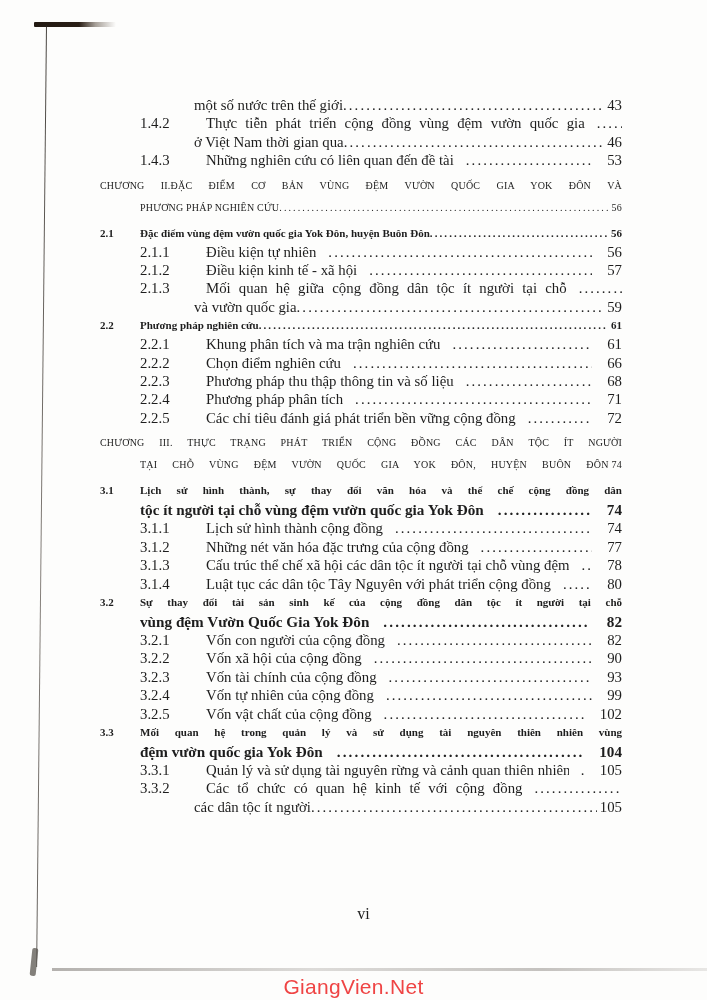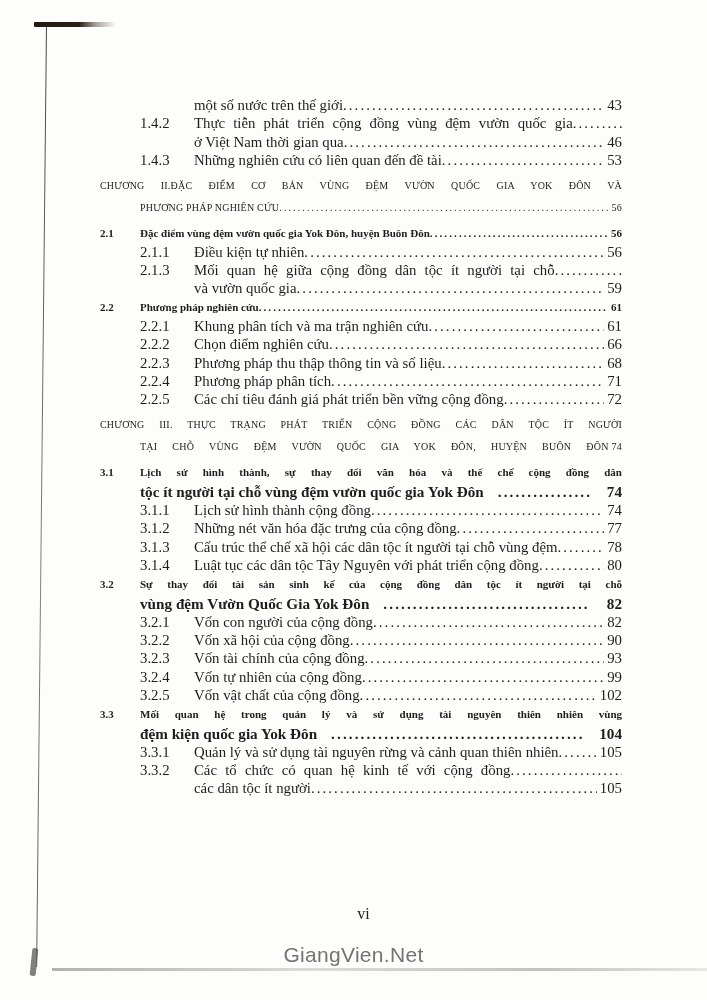--- a/index.html
+++ b/index.html
@@ -35,21 +35,21 @@
   .row .text{white-space:nowrap;overflow:hidden;flex-shrink:1;}
   .row .leader{flex:1 1 0;min-width:4px;overflow:hidden;white-space:nowrap;color:#222;}
   .row .leader::after{content:"......................................................................................................................................................................................";letter-spacing:2.1px;}
   .row .pagenum{flex:none;padding-left:3px;}
   .chapter,.chapter-cont{font-size:10px;line-height:22px;letter-spacing:.2px;}
   .chapter{margin-top:5px;}
   .chapter-cont{padding-left:40px;margin-bottom:5px;}
   .section{font-weight:bold;font-size:11px;line-height:19px;}
   .section .num{width:40px;}
   .section-cont{font-weight:bold;font-size:15.2px;line-height:19px;padding-left:40px;gap:14px;}
-  .subsection{padding-left:40px;}
+  .subsection{padding-left:40px;gap:12px;}
   .subsection .num{width:54px;}
   .subsection-cont{padding-left:94px;}
   .fill .text{flex:1 1 auto;white-space:normal;text-align:justify;text-align-last:justify;max-height:23px;}
   .spread .text{word-spacing:4.5px;}
   
   .folio{position:absolute;left:0;right:0;top:905px;text-align:center;font-size:16px;transform:translateX(10px);}
   .watermark{
     position:absolute;left:0;right:0;top:943px;text-align:center;
     font-family:"Liberation Sans","DejaVu Sans",sans-serif;
     font-size:21px;letter-spacing:.3px;
@@ -99,20 +99,26 @@
         <span class="text">Đặc điểm vùng đệm vườn quốc gia Yok Đôn, huyện Buôn Đôn</span>
         <span class="leader"></span>
         <span class="pagenum">56</span>
       </div>
       <div class="row subsection">
         <span class="num">2.1.1</span>
         <span class="text">Điều kiện tự nhiên</span>
         <span class="leader"></span>
         <span class="pagenum">56</span>
       </div>
+      <div class="row subsection">
+        <span class="num">2.1.2</span>
+        <span class="text">Điều kiện kinh tế - xã hội</span>
+        <span class="leader"></span>
+        <span class="pagenum">57</span>
+      </div>
       <div class="row subsection spread">
         <span class="num">2.1.3</span>
         <span class="text">Mối quan hệ giữa cộng đồng dân tộc ít người tại chỗ</span>
         <span class="leader"></span>
       </div>
       <div class="row subsection-cont">
         <span class="text">và vườn quốc gia</span>
         <span class="leader"></span>
         <span class="pagenum">59</span>
       </div>
@@ -229,21 +235,21 @@
         <span class="num">3.2.5</span>
         <span class="text">Vốn vật chất của cộng đồng</span>
         <span class="leader"></span>
         <span class="pagenum">102</span>
       </div>
       <div class="row section fill">
         <span class="num">3.3</span>
         <span class="text">Mối quan hệ trong quản lý và sử dụng tài nguyên thiên nhiên vùng</span>
       </div>
       <div class="row section-cont">
-        <span class="text">đệm kiện quốc gia Yok Đôn</span>
+        <span class="text">đệm vườn quốc gia Yok Đôn</span>
         <span class="leader"></span>
         <span class="pagenum">104</span>
       </div>
       <div class="row subsection">
         <span class="num">3.3.1</span>
         <span class="text">Quản lý và sử dụng tài nguyên rừng và cảnh quan thiên nhiên</span>
         <span class="leader"></span>
         <span class="pagenum">105</span>
       </div>
       <div class="row subsection spread">
@@ -252,14 +258,14 @@
         <span class="leader"></span>
       </div>
       <div class="row subsection-cont">
         <span class="text">các dân tộc ít người</span>
         <span class="leader"></span>
         <span class="pagenum">105</span>
       </div>
     </main>
 
   <div class="folio">vi</div>
-  <div class="watermark" style="color: #737373;">GiangVien.Net</div>
+  <div class="watermark" style="color: #ef4444; margin-top: 32px;">GiangVien.Net</div>
 </div>
 
 </body></html>

